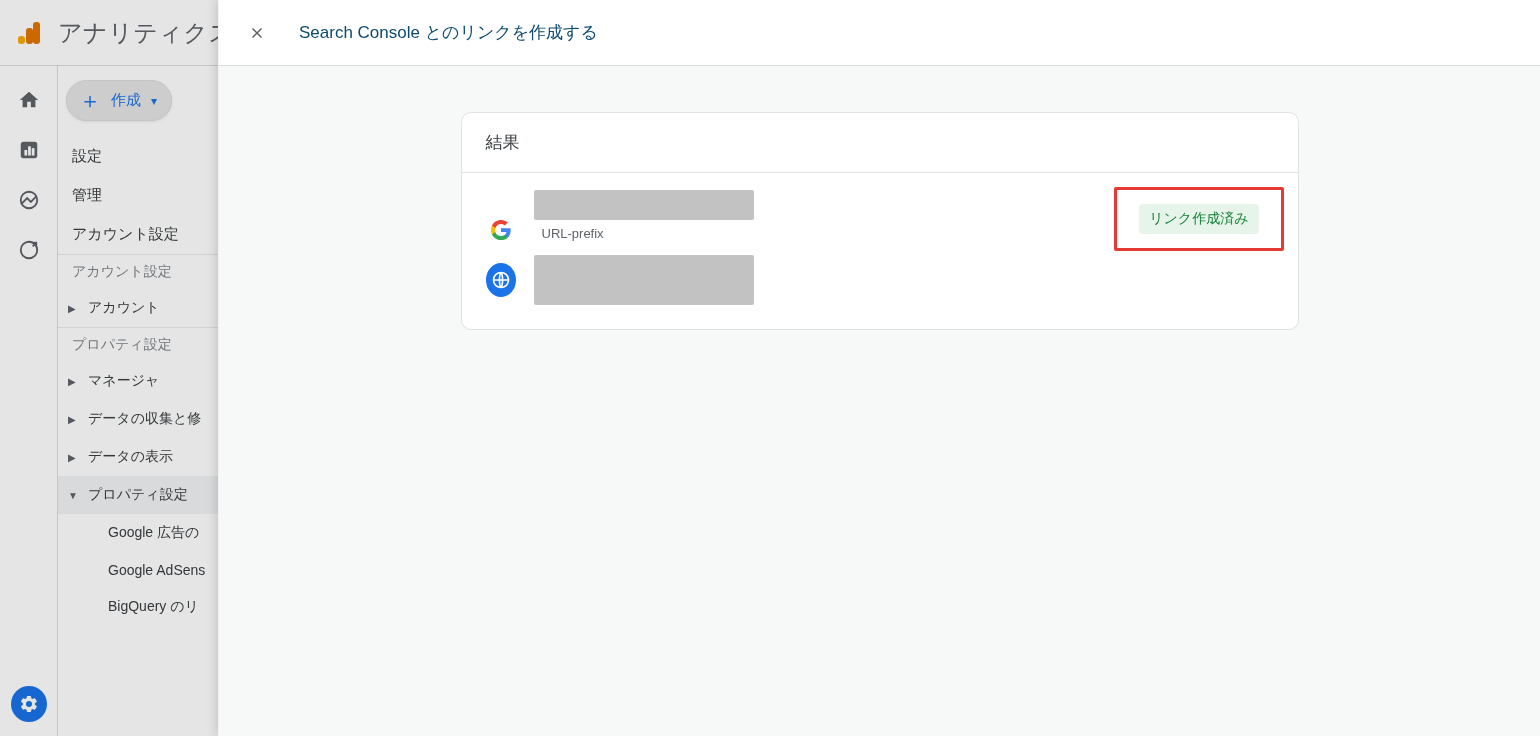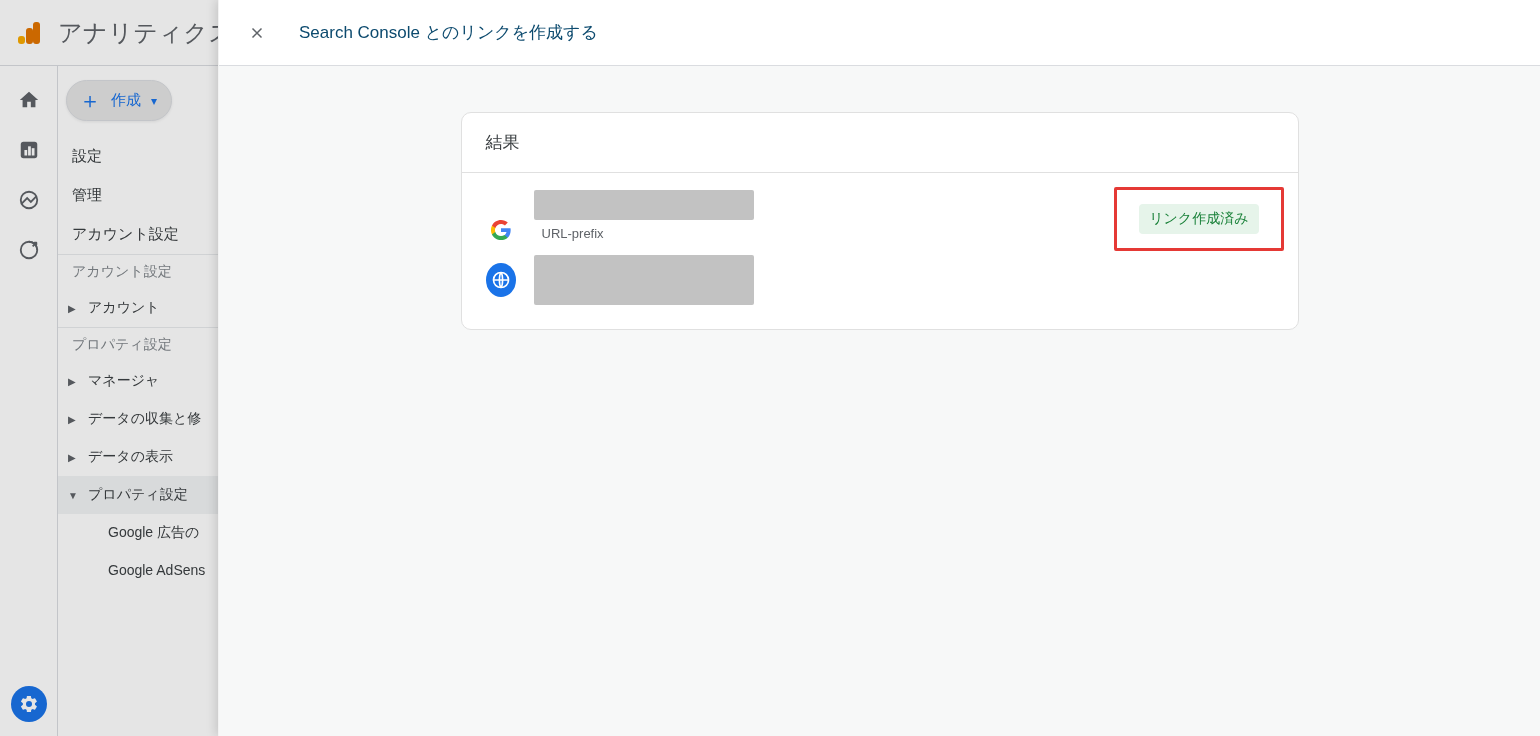--- a/index.html
+++ b/index.html
@@ -332,20 +332,21 @@
       <div class="side-item">
         <span class="tri">▶</span>
         <span>データの表示</span>
       </div>
       <div class="side-item" style="background:#f1f3f4;">
         <span class="tri">▼</span>
         <span>プロパティ設定</span>
       </div>
       <div class="side-sub">Google 広告の</div>
       <div class="side-sub">Google AdSens</div>
+      <div class="side-sub">BigQuery のリ</div>
     </div>
   </div>
 </div>
 
 <div class="dimmer"></div>
 
 <div class="modal">
   <div class="modal-header">
     <div class="close-btn">
       <svg width="18" height="18" viewBox="0 0 24 24" fill="none" stroke="#5f6368" stroke-width="2">

